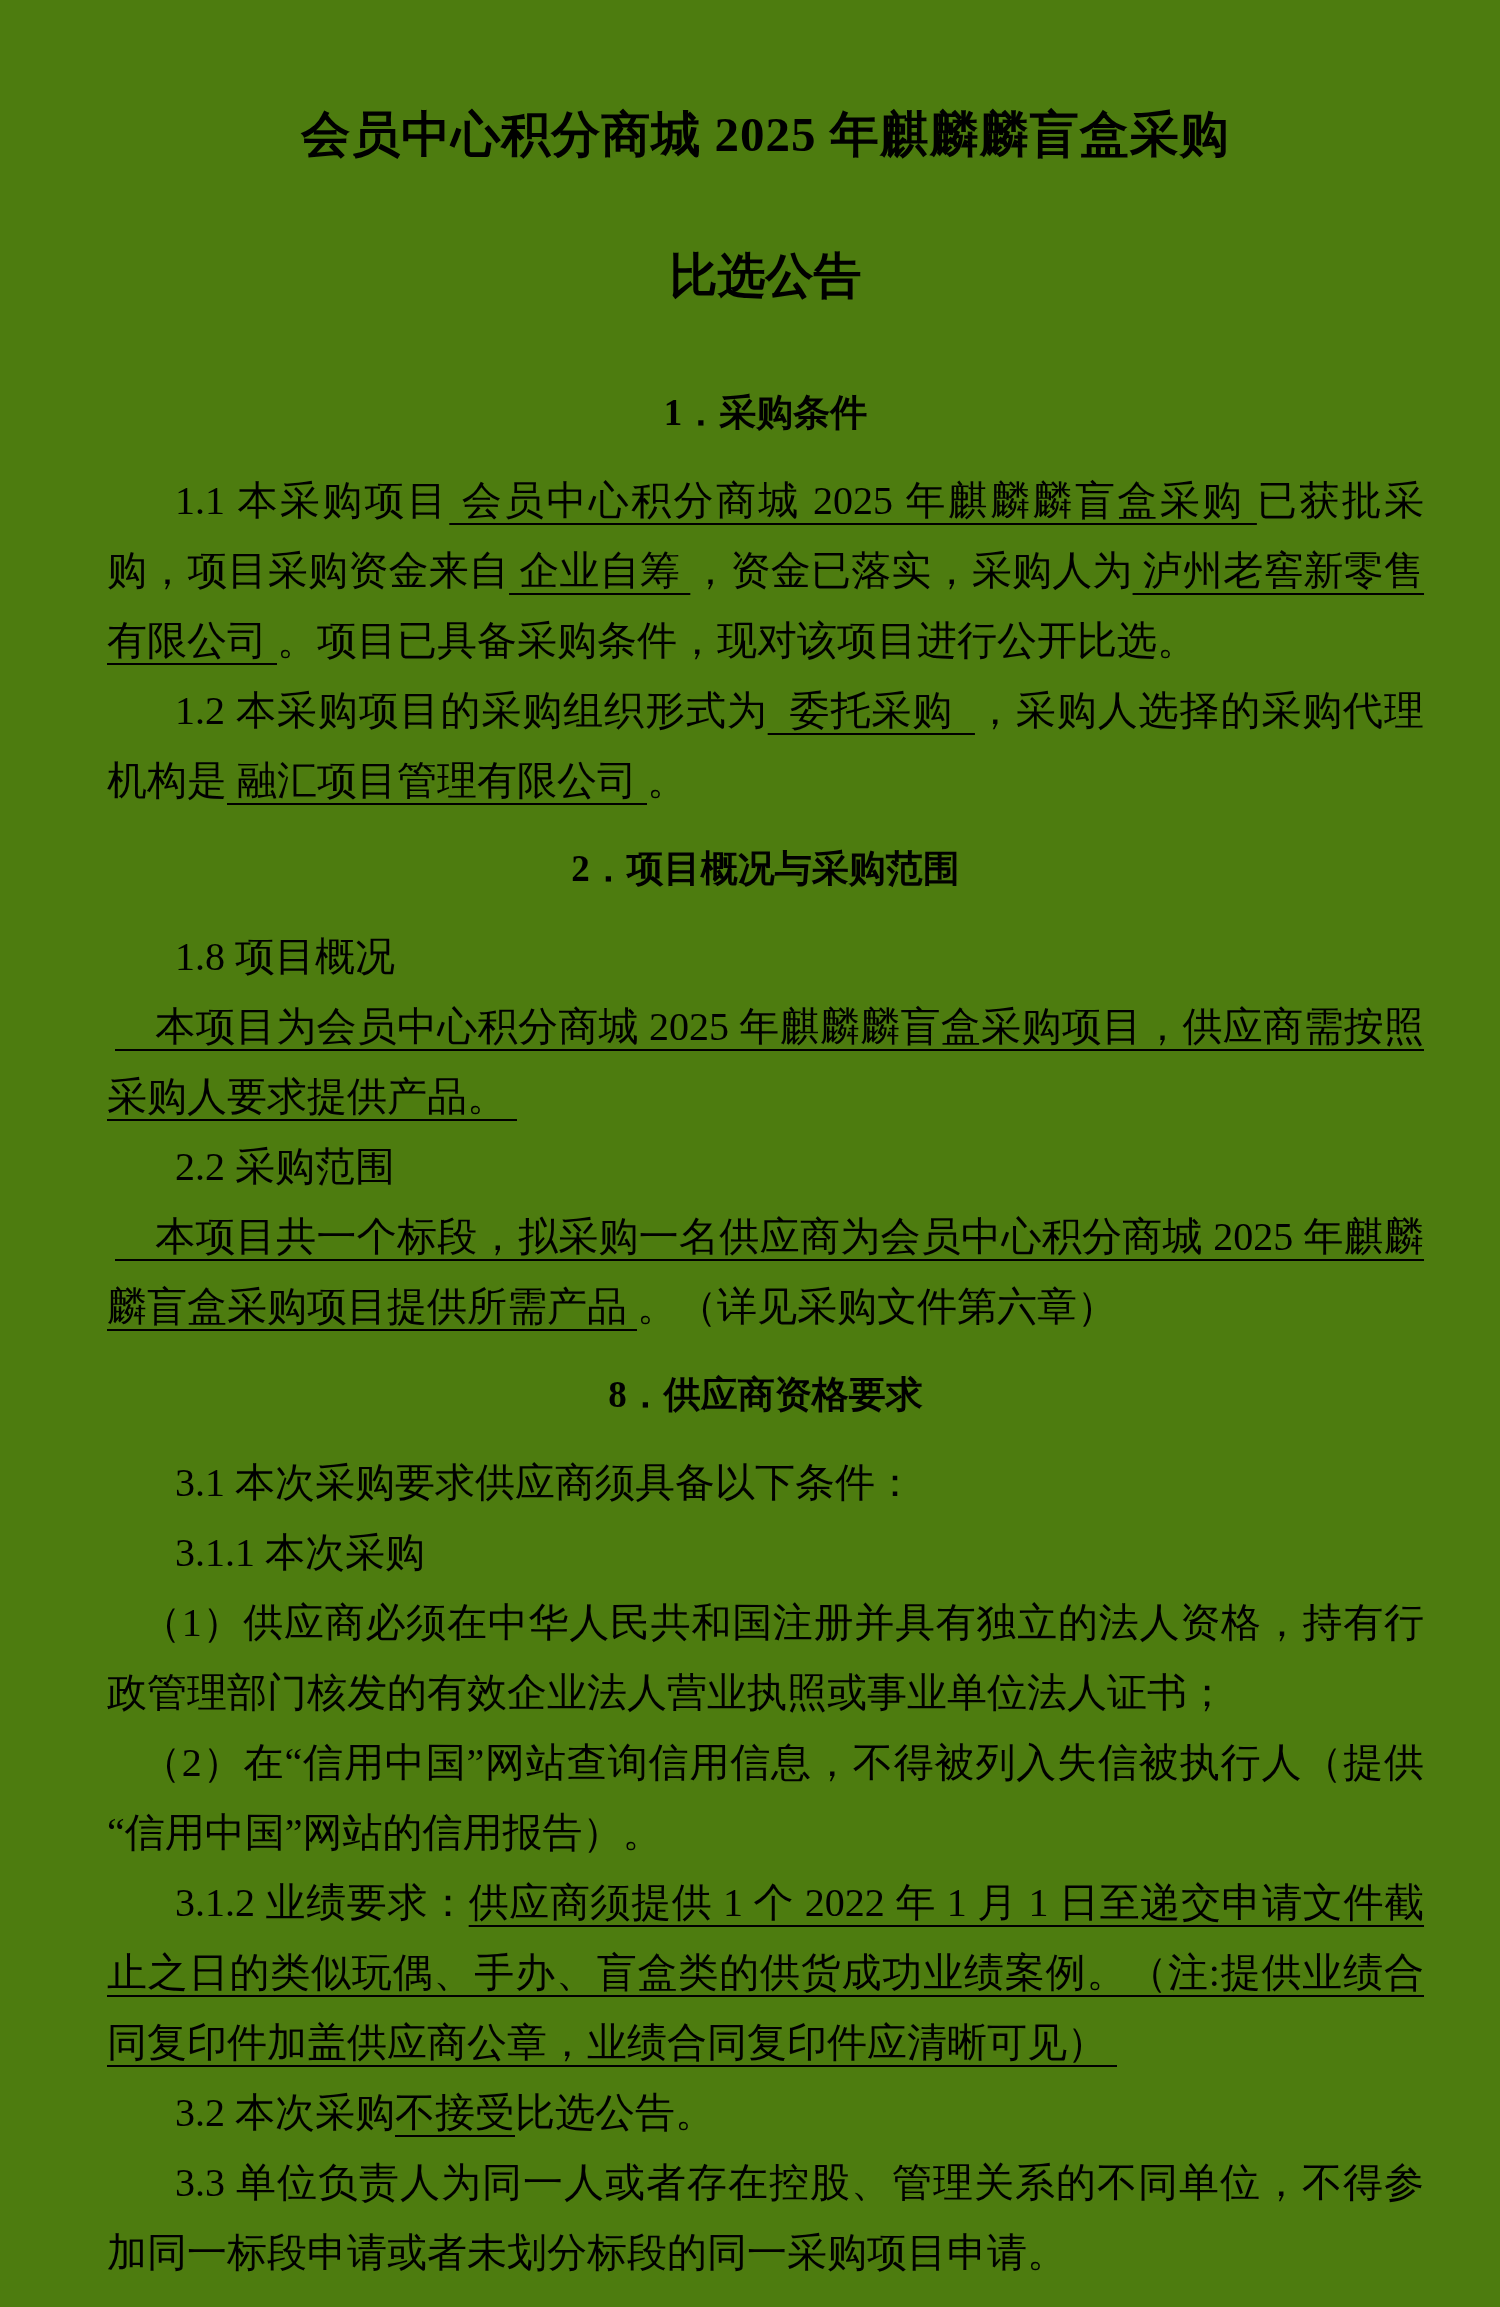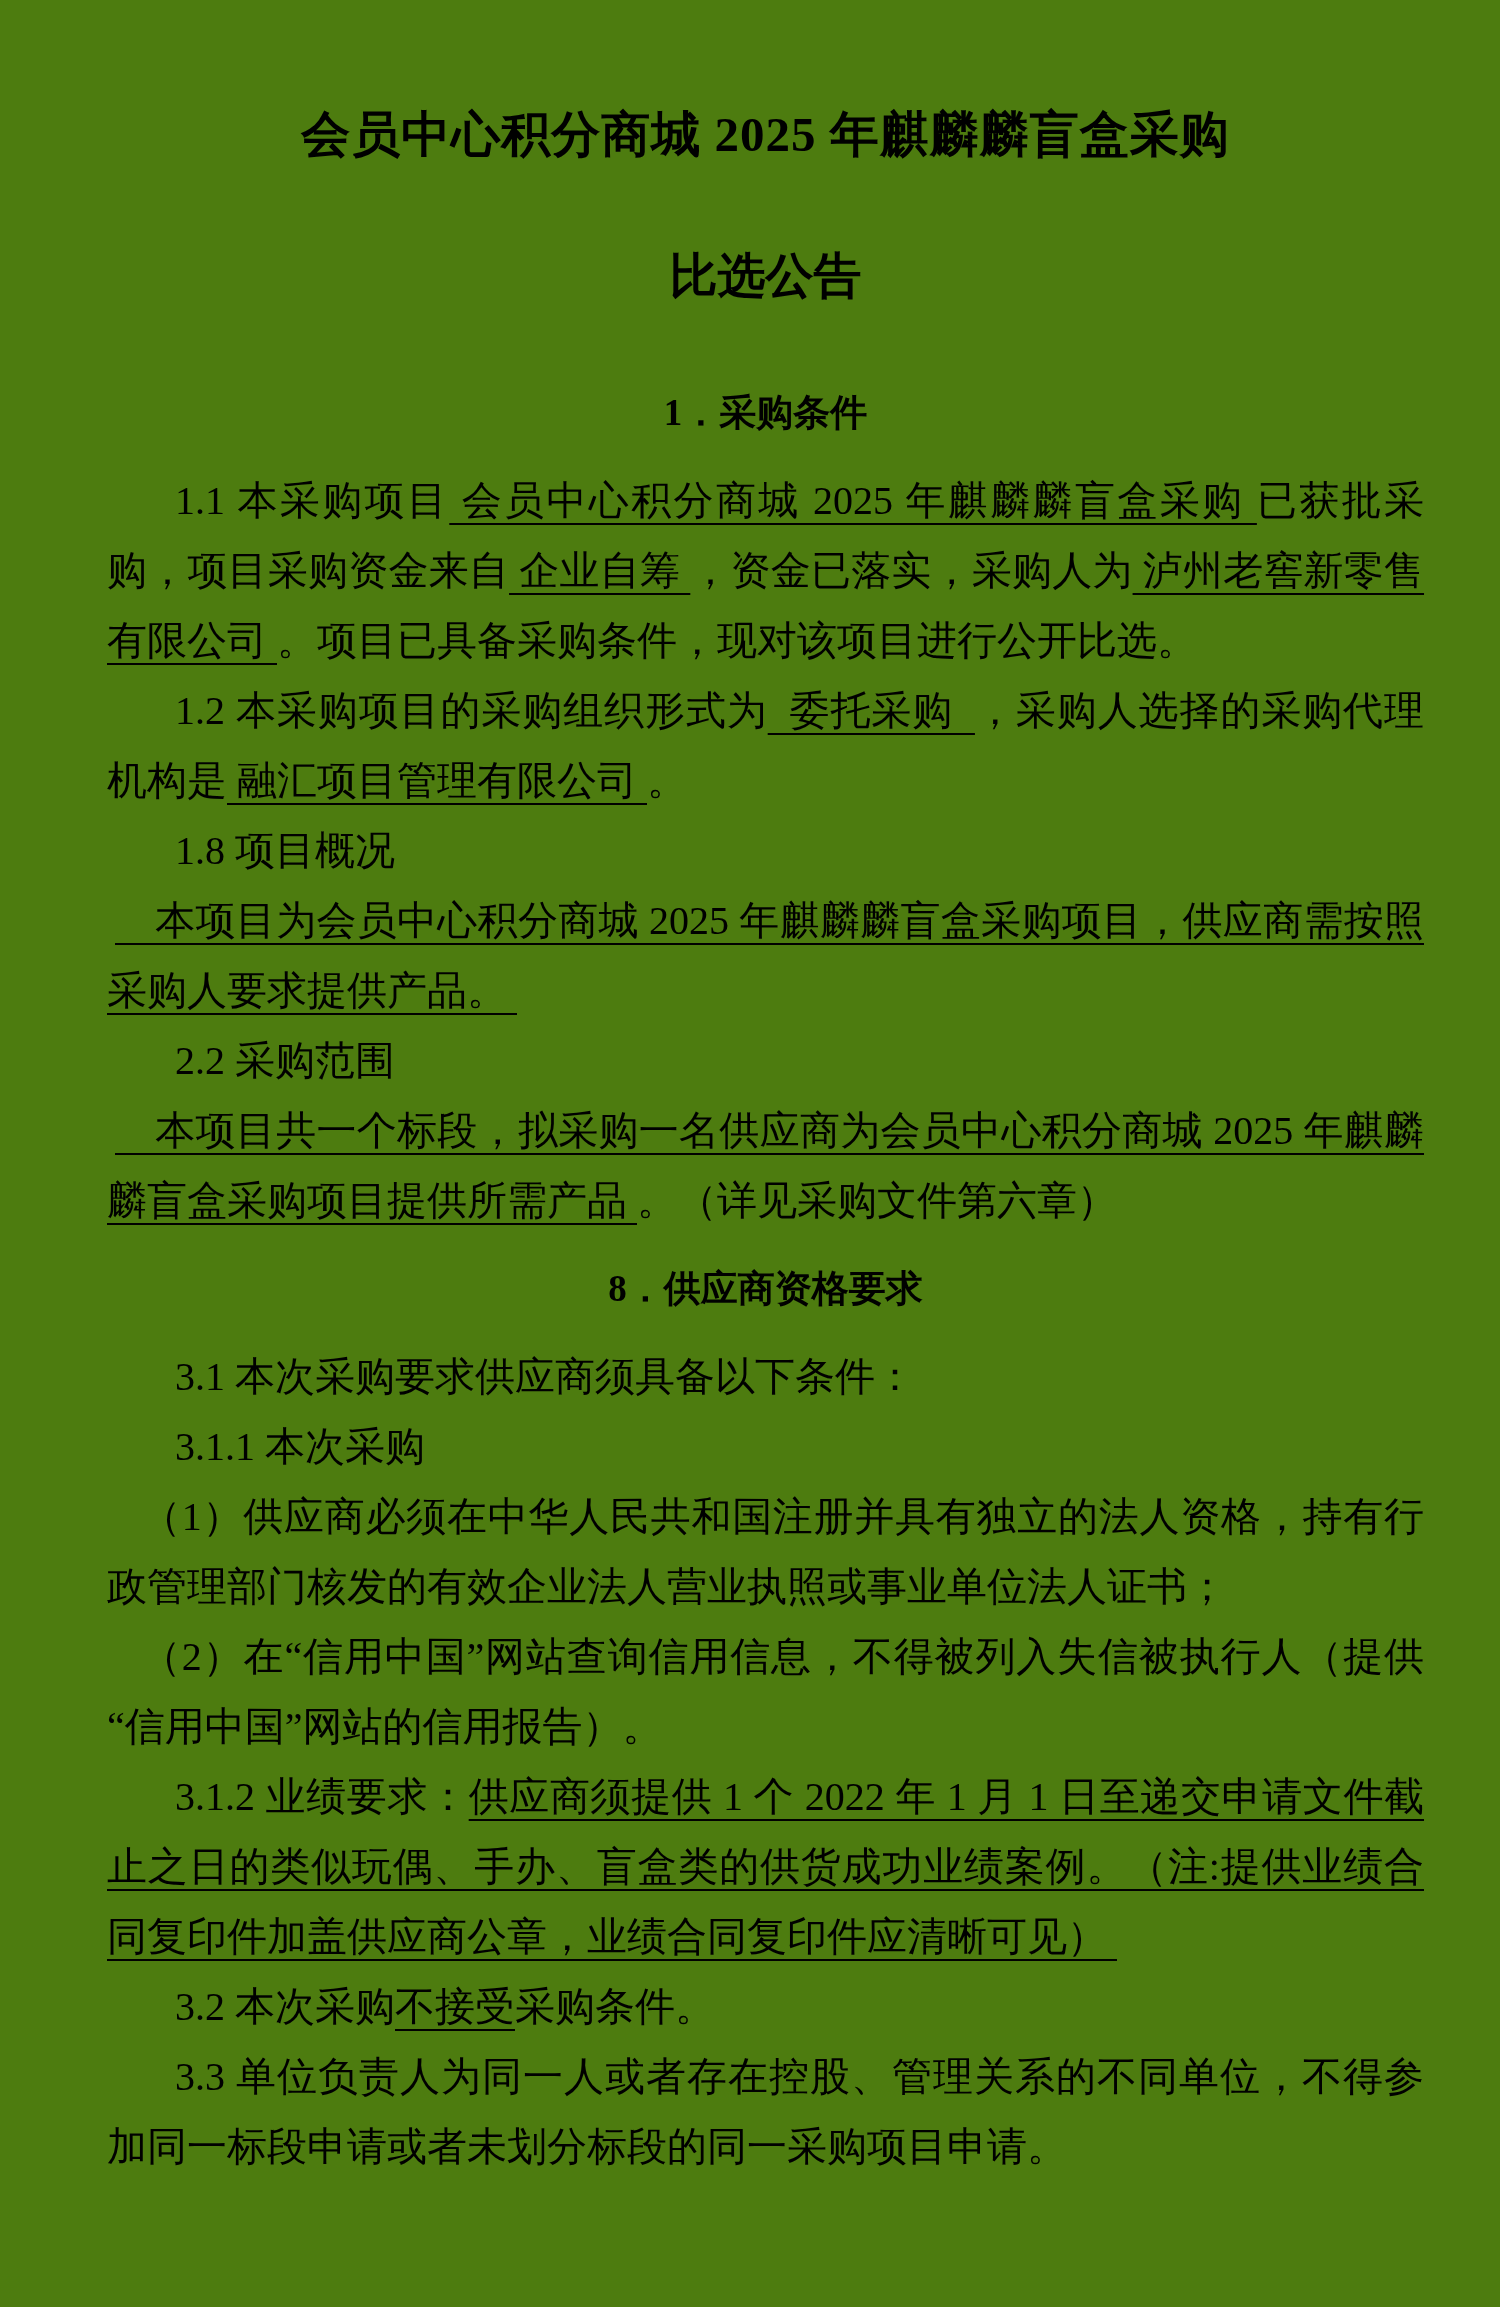--- a/index.html
+++ b/index.html
@@ -66,20 +66,21 @@
   <h1 class="doc-title">会员中心积分商城 2025 年麒麟麟盲盒采购</h1>
 
   <h2 class="doc-subtitle">比选公告</h2>
 
   <h3 class="sec-heading">1．采购条件</h3>
 
   <p class="para ind2"><span>1.1 本采购项目</span><span class="ul">&nbsp;会员中心积分商城 2025 年麒麟麟盲盒采购&nbsp;</span><span>已获批采购，项目采购资金来自</span><span class="ul">&nbsp;企业自筹&nbsp;</span><span>，资金已落实，采购人为</span><span class="ul">&nbsp;泸州老窖新零售有限公司&nbsp;</span><span>。项目已具备采购条件，现对该项目进行公开比选。</span></p>
 
   <p class="para ind2"><span>1.2 本采购项目的采购组织形式为</span><span class="ul">&nbsp;&nbsp;委托采购&nbsp;&nbsp;</span><span>，采购人选择的采购代理机构是</span><span class="ul">&nbsp;融汇项目管理有限公司&nbsp;</span><span>。</span></p>
 
+  <h3 class="sec-heading">2．项目概况与采购范围</h3>
 
   <p class="para ind2">1.8 项目概况</p>
 
   <p class="para indU"><span class="ul">　本项目为会员中心积分商城 2025 年麒麟麟盲盒采购项目，供应商需按照采购人要求提供产品。&nbsp;</span></p>
 
   <p class="para ind2">2.2 采购范围</p>
 
   <p class="para indU"><span class="ul">　本项目共一个标段，拟采购一名供应商为会员中心积分商城 2025 年麒麟麟盲盒采购项目提供所需产品&nbsp;</span><span>。（详见采购文件第六章）</span></p>
 
   <h3 class="sec-heading">8．供应商资格要求</h3>
@@ -87,17 +88,17 @@
   <p class="para ind2">3.1 本次采购要求供应商须具备以下条件：</p>
 
   <p class="para ind2">3.1.1 本次采购</p>
 
   <p class="para ind1">（1）供应商必须在中华人民共和国注册并具有独立的法人资格，持有行政管理部门核发的有效企业法人营业执照或事业单位法人证书；</p>
 
   <p class="para ind1">（2）在“信用中国”网站查询信用信息，不得被列入失信被执行人（提供“信用中国”网站的信用报告）。</p>
 
   <p class="para ind2"><span>3.1.2 业绩要求：</span><span class="ul">供应商须提供 1 个 2022 年 1 月 1 日至递交申请文件截止之日的类似玩偶、手办、盲盒类的供货成功业绩案例。（注:提供业绩合同复印件加盖供应商公章，业绩合同复印件应清晰可见）&nbsp;</span></p>
 
-  <p class="para ind2"><span>3.2 本次采购</span><span class="ul">不接受</span><span>采购条件。</span></p>
+  <p class="para ind2"><span>3.2 本次采购</span><span class="ul">不接受</span><span>比选公告。</span></p>
 
   <p class="para ind2">3.3 单位负责人为同一人或者存在控股、管理关系的不同单位，不得参加同一标段申请或者未划分标段的同一采购项目申请。</p>
 
 </div>
 
 </body></html>

